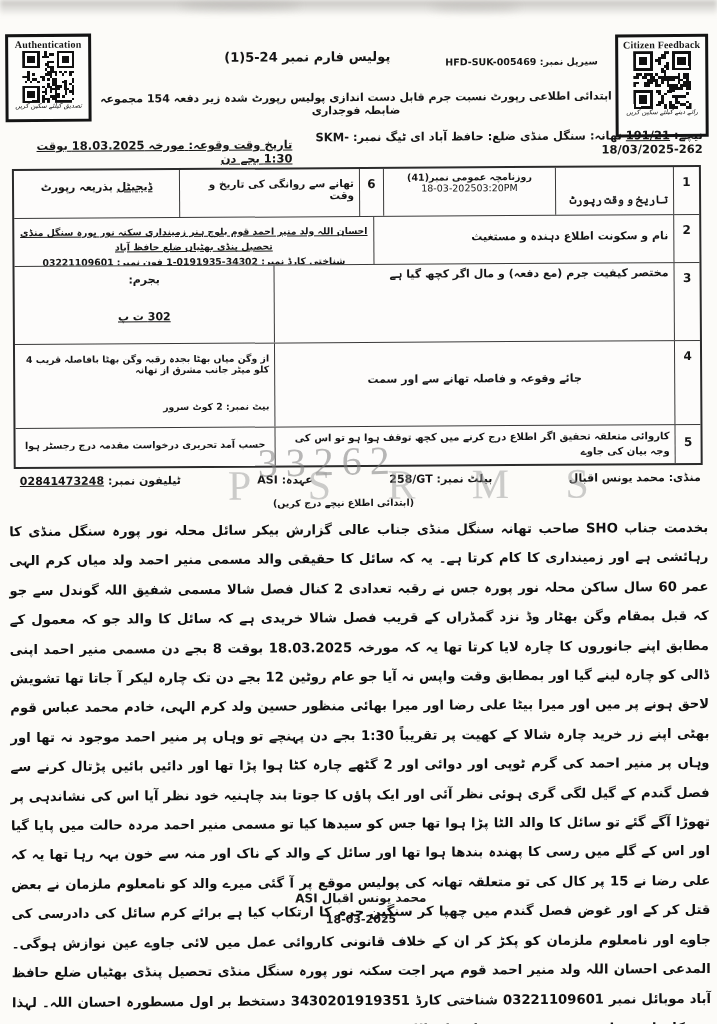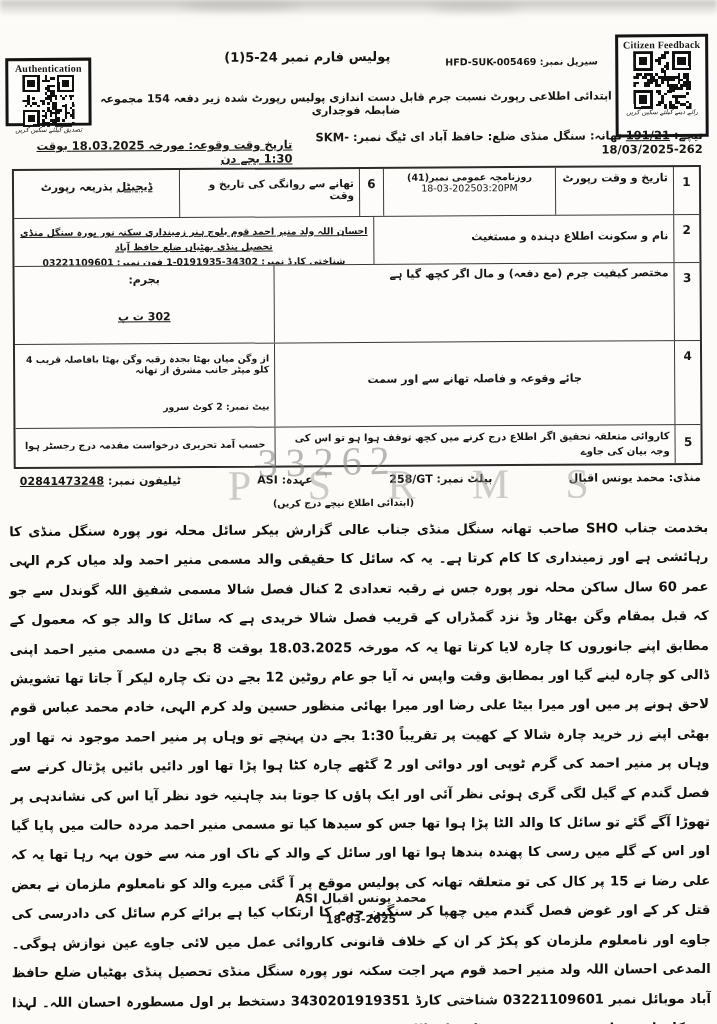--- a/index.html
+++ b/index.html
@@ -7,21 +7,21 @@
   .page{position:relative;width:717px;height:1024px;margin:0 auto;background:#fcfbf8;overflow:hidden;color:#161616;}
   .tilt{position:absolute;inset:0;transform:rotate(-0.35deg);}
   .scan-band{position:absolute;top:0;left:0;right:0;height:16px;background:linear-gradient(to bottom,rgba(140,138,134,.5),rgba(140,138,134,0));filter:blur(2px);}
   .scan-blob{position:absolute;background:rgba(130,128,124,.25);filter:blur(4px);border-radius:50%;}
 
   
   .qrbox{position:absolute;border:3px solid #141414;background:#fdfdfb;text-align:center;box-sizing:border-box;padding:2px 1px;}
   .qrbox .ttl{font-family:"Liberation Serif","DejaVu Serif",serif;font-weight:bold;font-size:10px;letter-spacing:.2px;}
   .qrbox .cap{font-size:6.5px;line-height:7px;direction:rtl;font-style:italic;}
   .qrimg{display:block;margin:1px auto 0 auto;line-height:0;}
-  .auth{left:8px;top:56px;width:86px;height:68px;}
+  .auth{left:8px;top:32px;width:86px;height:88px;}
   .fbk{right:6px;top:36px;width:93px;height:103px;}
 
   .form-title{position:absolute;top:49px;left:220px;width:180px;text-align:center;font-size:13px;font-weight:bold;direction:rtl;}
   .serial{position:absolute;top:57px;left:448px;width:165px;font-size:9.5px;font-weight:bold;direction:rtl;text-align:left;}
   .subtitle{position:absolute;top:91px;left:95px;right:95px;text-align:center;font-size:11px;font-weight:bold;direction:rtl;}
 
   .fir-line{position:absolute;top:130px;left:16px;right:12px;display:flex;flex-direction:row;justify-content:space-between;direction:rtl;font-size:11.5px;font-weight:bold;}
   .fir-line .grpB{margin-top:7px;}
   .u{text-decoration:underline;}
   .ltr{direction:ltr;unicode-bidi:embed;}
@@ -354,21 +354,21 @@
       <div class="grpB u">
         <span>تاریخ وقت وقوعہ:</span>
         <span>مورخہ 18.03.2025 بوقت 1:30 بجے دن</span>
       </div>
     </div>
 
     <div class="tbl">
 
       <div class="trow r1">
         <div class="cell num">1</div>
-        <div class="cell lbl" style="width:118px;padding-top:4px;">تاریخ و وقت رپورٹ</div>
+        <div class="cell lbl" style="width:118px;padding-top:26px;font-family:Liberation Serif, serif;">تاریخ و وقت رپورٹ</div>
         <div class="cell c-center" style="width:172px;">
           <div class="lbl small">روزنامچہ عمومی نمبر(41)</div>
           <div class="small ltr">18-03-202503:20PM</div>
         </div>
         <div class="cell num" style="width:24px;">6</div>
         <div class="cell lbl" style="width:180px;font-size:10.5px;padding-top:8px;">تھانے سے روانگی کی تاریخ و وقت</div>
         <div class="cell" style="flex:1;padding-top:10px;text-align:center;font-weight:bold;">
           <span class="u">ڈیجیٹل</span>
           <span>بذریعہ رپورٹ</span>
         </div>

